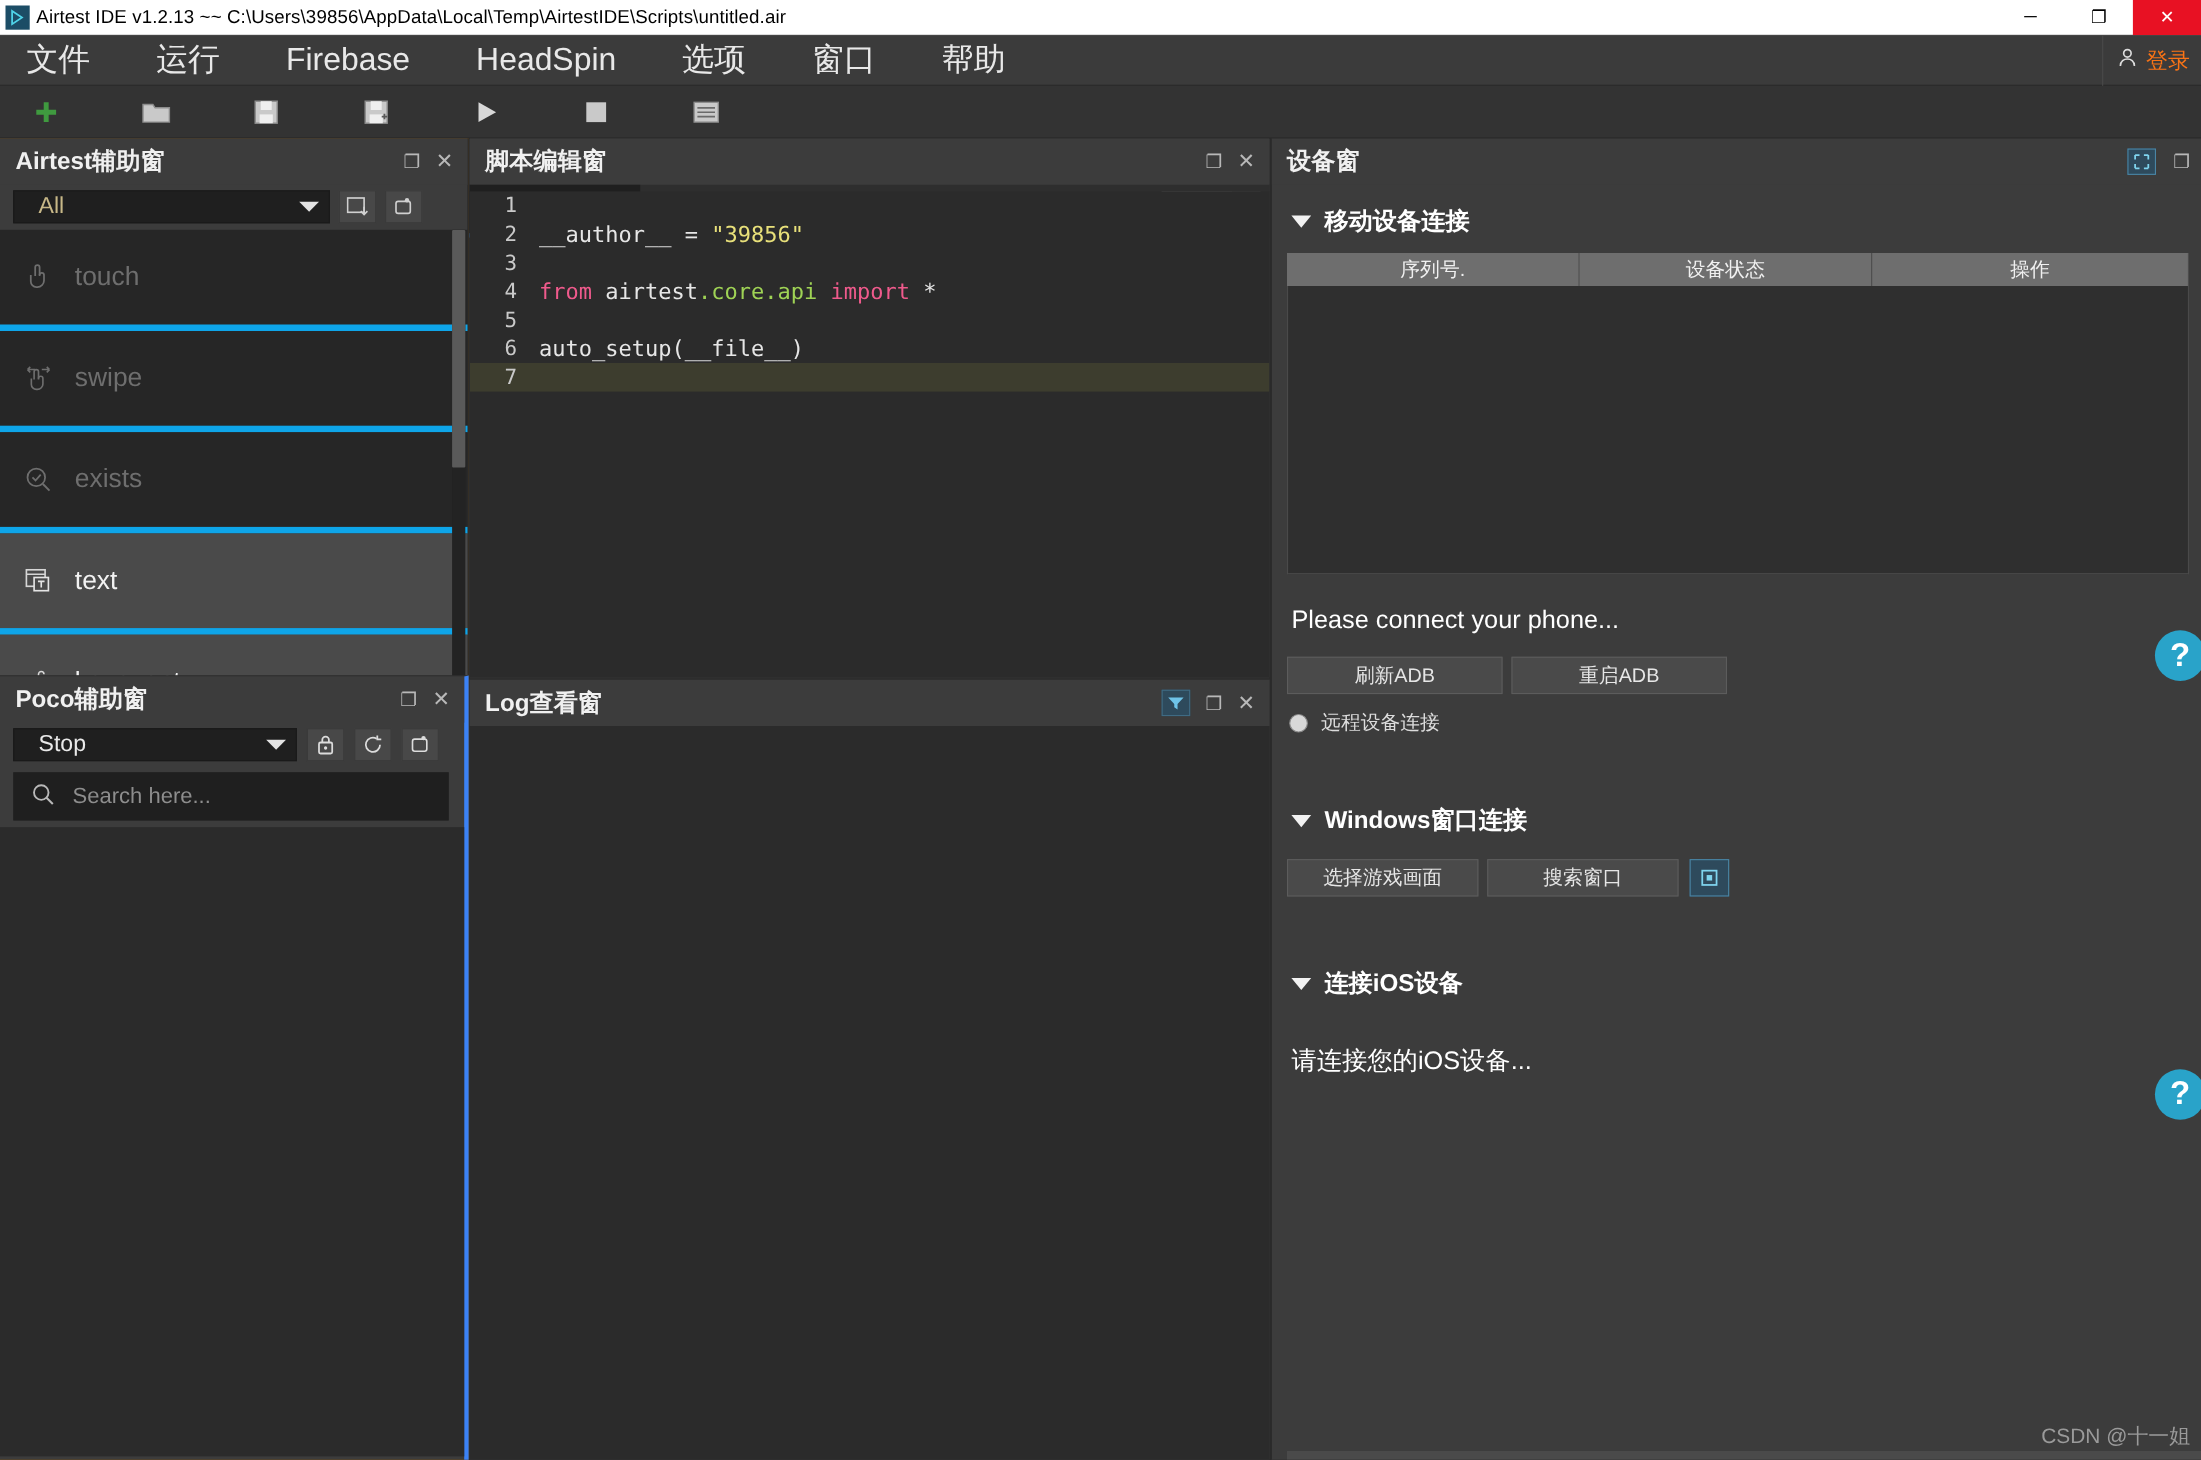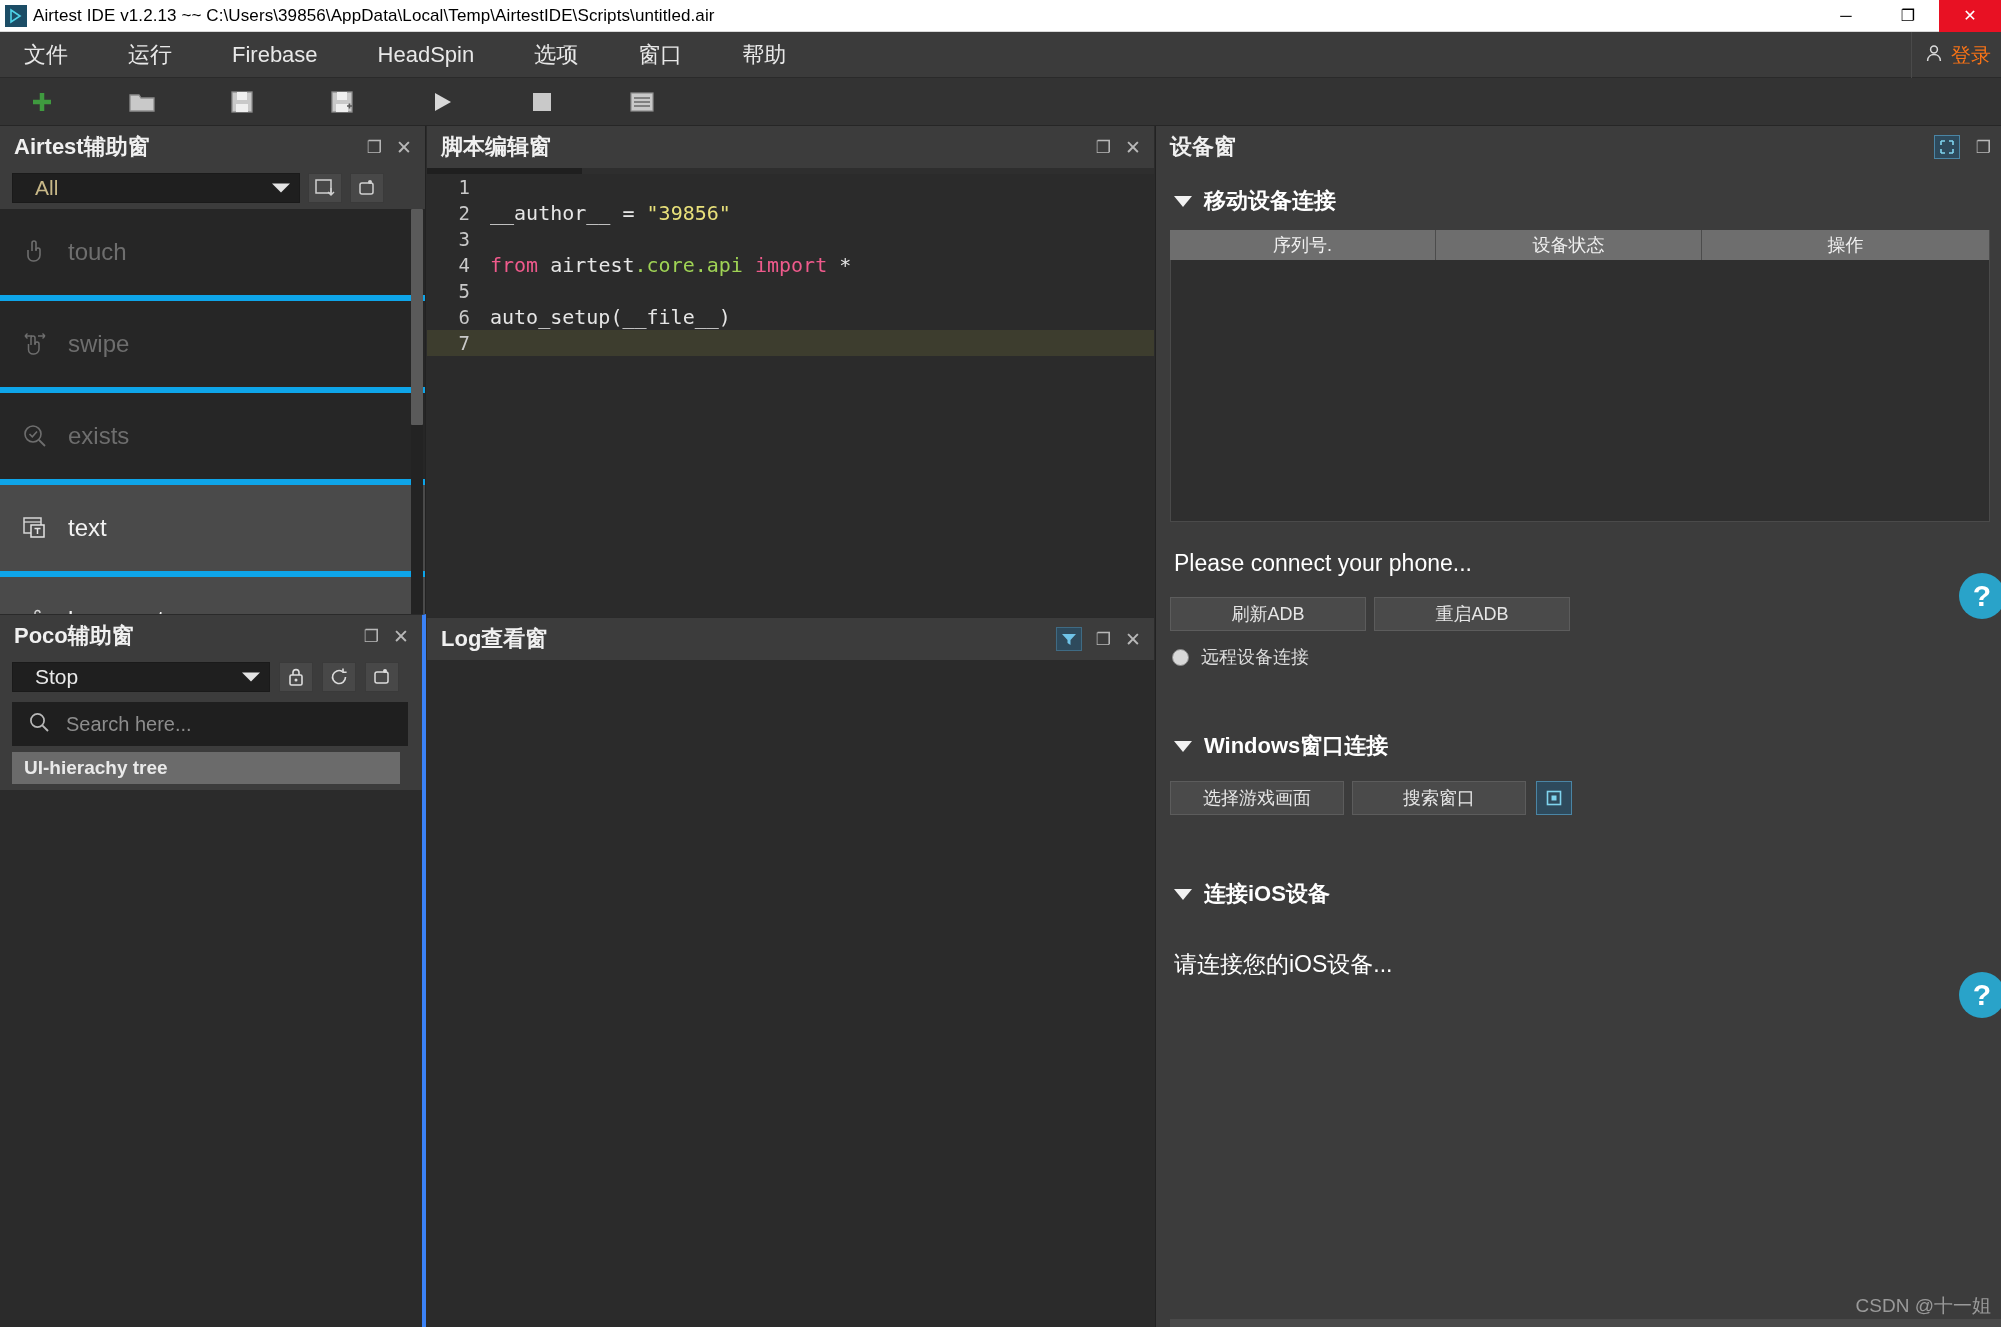--- a/index.html
+++ b/index.html
@@ -31,21 +31,21 @@
   .tb-btn.close { background: #e81123; color: #fff; }
 
   
   .menubar {
     height: 46px; background: #3b3b3b;
     display: flex; align-items: center;
     border-bottom: 1px solid #2a2a2a;
     position: relative;
   }
   .menu-item {
-    color: #e8e8e8; font-size: 22px; padding: 0 30px; line-height: 46px;
+    color: #e8e8e8; font-size: 29px; padding: 0 30px; line-height: 46px;
     white-space: nowrap;
   }
   .menu-item:first-child { padding-left: 24px; }
   .login-box {
     position: absolute; right: 0; top: 0; height: 46px;
     display: flex; align-items: center; gap: 7px;
     padding: 0 10px 0 12px; border-left: 1px solid #4a4a4a;
   }
   .login-box span { color: #f97316; font-size: 20px; }
 
@@ -494,23 +494,20 @@
       <div class="poco-search">
         <span>
           <svg width="22" height="22" viewBox="0 0 22 22">
               <circle cx="9.5" cy="9.5" r="6.6" fill="none" stroke="#b8b8b8" stroke-width="1.7"></circle>
               <path d="M14.3 14.3 L20 20" stroke="#b8b8b8" stroke-width="1.9"></path>
             </svg>
         </span>
         <input type="text" placeholder="Search here..." style="">
       </div>
 
-      <div class="poco-tree">
-        <div class="tree-root">UI-hierachy tree</div>
-      </div>
       <div class="poco-body"></div>
     </div>
   </div>
 
   <div class="center-col">
 
     <div class="script-panel">
       <div class="panel-head">
         <div class="panel-title">脚本编辑窗</div>
         <div class="panel-head-ctrls">

